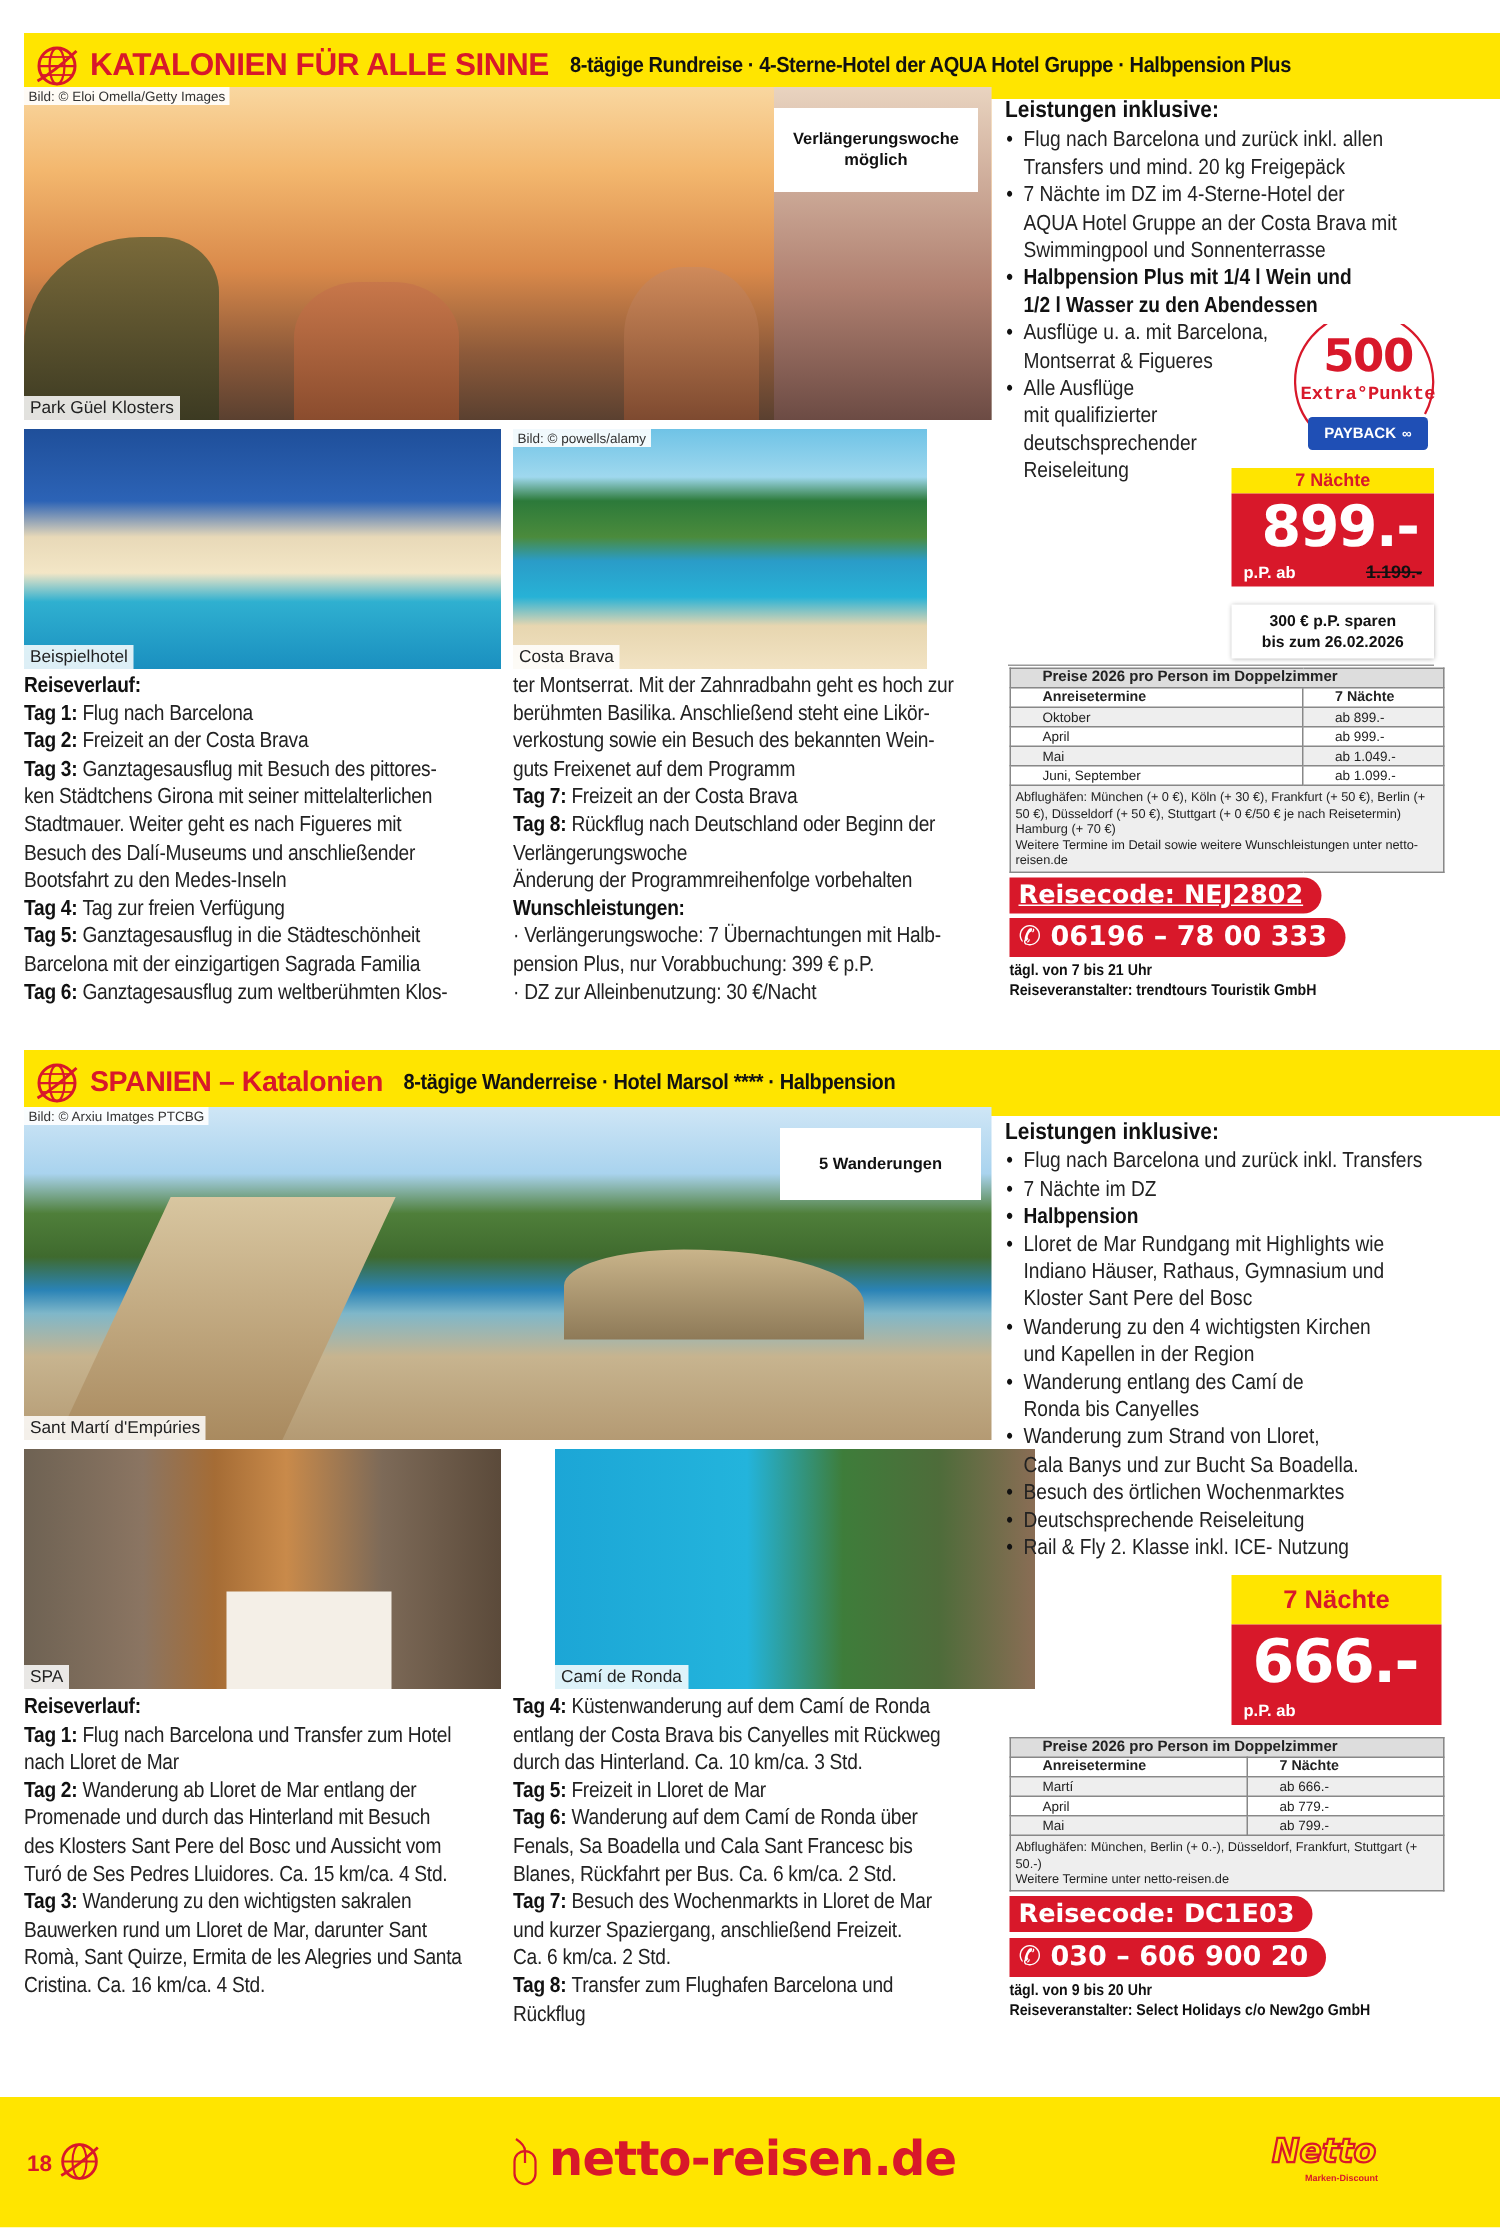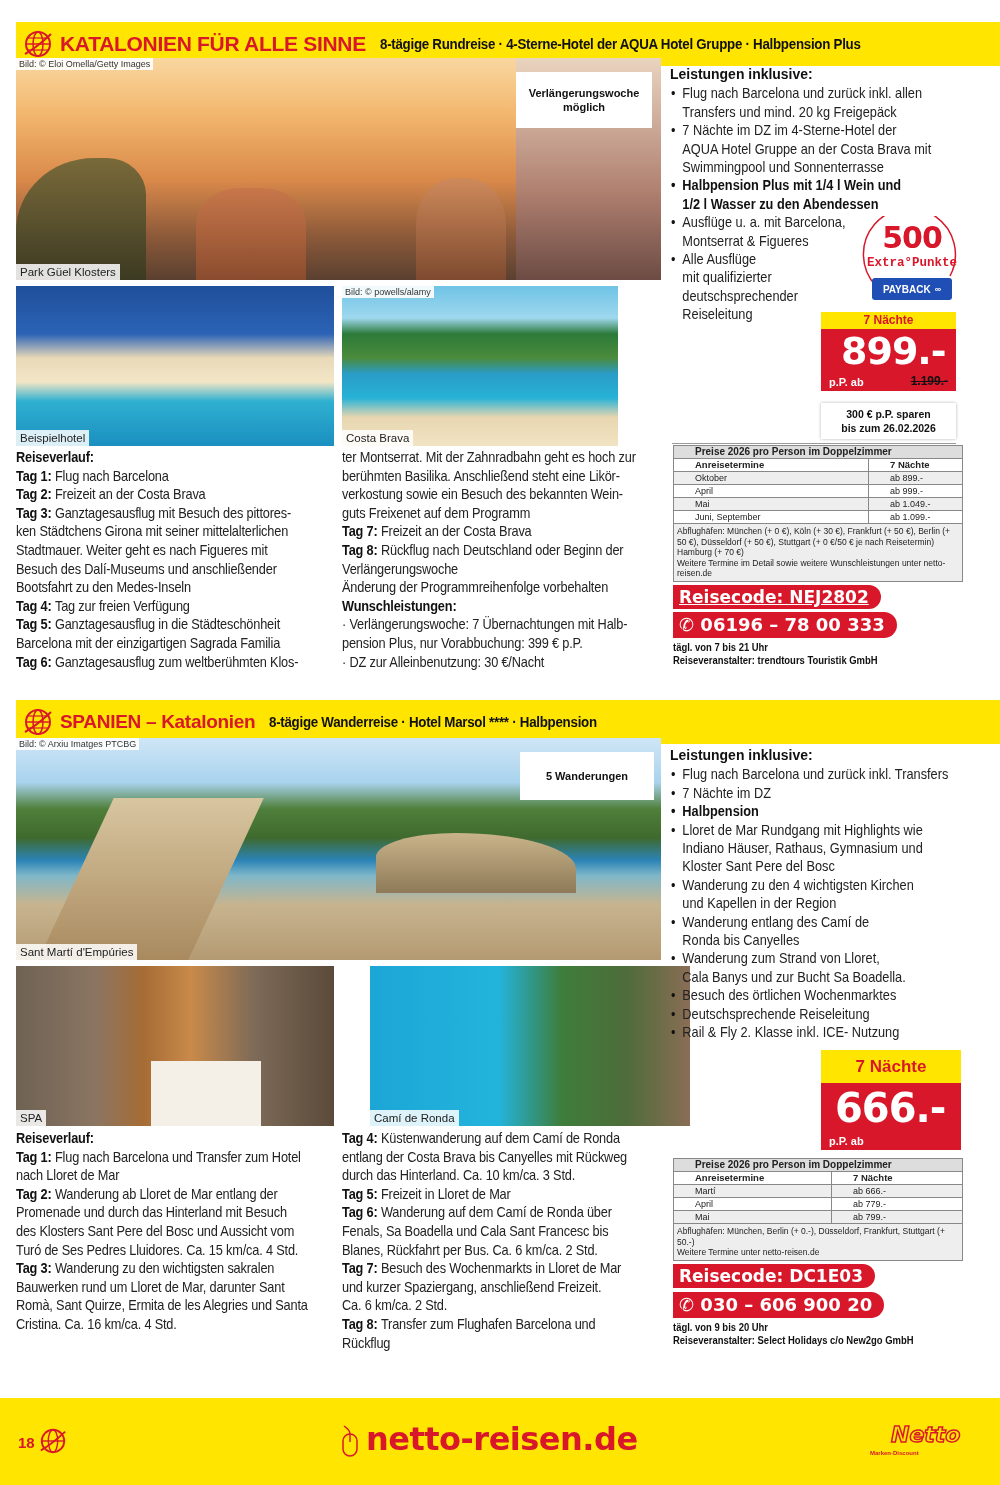--- a/index.html
+++ b/index.html
@@ -325,15 +325,15 @@
     <ellipse cx="16" cy="16" rx="5" ry="12" fill="none" stroke="#d8182a" stroke-width="1.5"></ellipse>
     <line x1="4" y1="16" x2="28" y2="16" stroke="#d8182a" stroke-width="1.5"></line>
     <path d="M3 26 Q14 20 29 6" fill="none" stroke="#d8182a" stroke-width="2"></path>
   </svg>
   <svg class="abs" style="left:340px;top:26px;" width="20" height="34" viewBox="0 0 20 34">
     <path d="M4 2 Q10 6 10 10" fill="none" stroke="#d8182a" stroke-width="1.5"></path>
     <rect x="3" y="10" width="14" height="22" rx="7" fill="none" stroke="#d8182a" stroke-width="1.5"></rect>
     <line x1="10" y1="10" x2="10" y2="18" stroke="#d8182a" stroke-width="1.5"></line>
   </svg>
   <div class="abs" style="left:366px;top:22px;font-size:32px;font-weight:bold;color:#d8182a;font-family:'DejaVu Sans',sans-serif;letter-spacing:-0.5px;">netto-reisen.de</div>
-  <div class="abs" style="left:848px;top:24px;font-size:22px;font-weight:bold;font-style:italic;color:#ffe500;-webkit-text-stroke:1.5px #d8182a;font-family:'DejaVu Sans',sans-serif;margin-left:43px;">Netto</div>
+  <div class="abs" style="left:848px;top:24px;font-size:22px;font-weight:bold;font-style:italic;color:#ffe500;-webkit-text-stroke:1.5px #d8182a;font-family:'DejaVu Sans',sans-serif;">Netto</div>
   <div class="abs" style="left:870px;top:52px;font-size:6px;font-weight:bold;color:#d8182a;">Marken-Discount</div>
 </div>
 
 </body></html>

